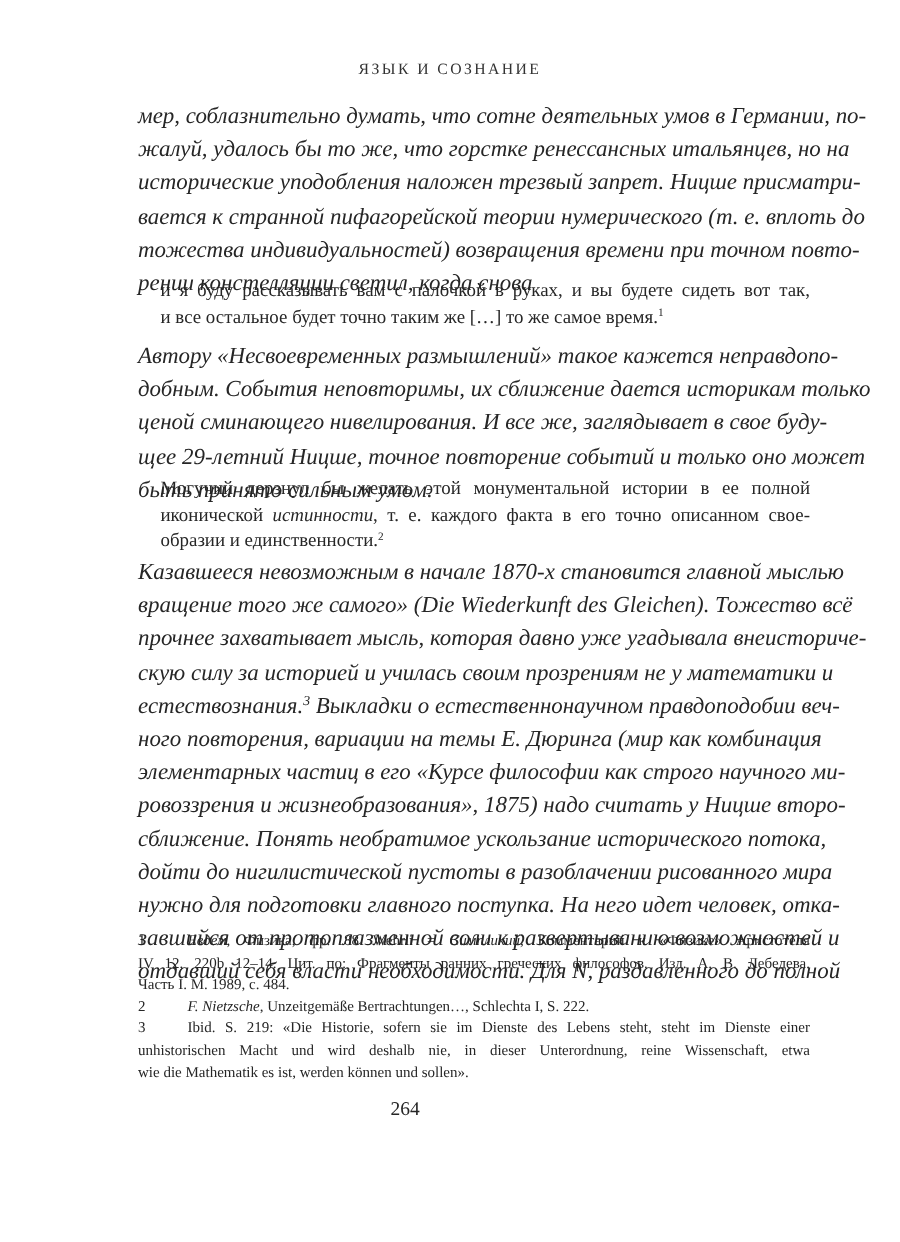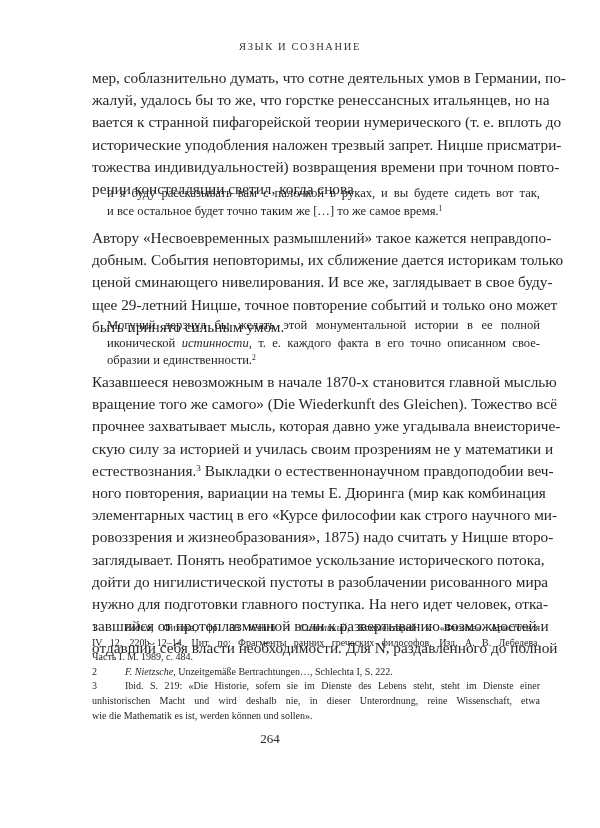--- a/index.html
+++ b/index.html
@@ -1,42 +1,42 @@
 <!DOCTYPE html>
 <html><head>
 <meta charset="utf-8">
 <style>
   html, body { margin: 0; padding: 0; background: #ffffff; }
   body { width: 600px; height: 828px; position: relative; overflow: hidden;
          font-family: "Liberation Serif", "DejaVu Serif", serif; color: #262626; }
   .running-head { position: absolute; top: 41px; left: 0; width: 600px; text-align: center;
          font-size: 10.5px; letter-spacing: 1.6px; color: #333; }
   .body-block { position: absolute; left: 92px; width: 448px; }
-  .para { font-size: 15.3px; line-height: 22.2px; text-align: justify; margin: 0; }
+  .para { font-size: 15.3px; line-height: 22.2px; text-align: justify; margin: 0; font-style: italic; }
   .para .line, .quote .line, .fn .line { display: block; white-space: nowrap; }
   .justify-line { text-align: justify; text-align-last: justify; }
   .quote { position: absolute; left: 107px; width: 433px; font-size: 12.6px; line-height: 17.5px; margin: 0; }
   .fn-block { position: absolute; left: 92px; width: 448px; font-size: 10px; line-height: 14.6px; }
   .fn .line { text-align: justify; text-align-last: justify; }
   .fn .line.last { text-align-last: left; }
   .fn-num { display: inline-block; width: 21px; text-align: right; padding-right: 12px; }
   sup { font-size: 0.6em; vertical-align: 0.55em; line-height: 0; }
   .page-number { position: absolute; top: 731px; left: 0; width: 540px; text-align: center; font-size: 13px; }
   i { }
 </style>
 </head>
 <body>
 
 <div class="running-head">ЯЗЫК И СОЗНАНИЕ</div>
 
 <div class="body-block para" style="top:67px;">
   <span class="line justify-line">мер, соблазнительно думать, что сотне деятельных умов в Германии, по-</span>
   <span class="line justify-line">жалуй, удалось бы то же, что горстке ренессансных итальянцев, но на</span>
+  <span class="line justify-line">исторические уподобления наложен трезвый запрет. Ницше присматри-</span>
   <span class="line justify-line">вается к странной пифагорейской теории нумерического (т. е. вплоть до</span>
-  <span class="line justify-line">исторические уподобления наложен трезвый запрет. Ницше присматри-</span>
   <span class="line justify-line">тожества индивидуальностей) возвращения времени при точном повто-</span>
   <span class="line">рении констелляции светил, когда снова</span>
 </div>
 
 <div class="quote" style="top:185px;font-family:Liberation Serif, serif;">
   <span class="line justify-line">и я буду рассказывать вам с палочкой в руках, и вы будете сидеть вот так,</span>
   <span class="line"><span>и все остальное будет точно таким же […] то же самое время.</span><sup>1</sup></span>
 </div>
 
 <div class="body-block para" style="top:227px;">
@@ -55,21 +55,21 @@
 
 <div class="body-block para" style="top:371px;">
   <span class="line justify-line">Казавшееся невозможным в начале 1870-х становится главной мыслью</span>
   <span class="line justify-line">вращение того же самого» (Die Wiederkunft des Gleichen). Тожество всё</span>
   <span class="line justify-line">прочнее захватывает мысль, которая давно уже угадывала внеисториче-</span>
   <span class="line justify-line">скую силу за историей и училась своим прозрениям не у математики и</span>
   <span class="line justify-line"><span>естествознания.</span><sup>3</sup><span> Выкладки о естественнонаучном правдоподобии веч-</span></span>
   <span class="line justify-line">ного повторения, вариации на темы Е. Дюринга (мир как комбинация</span>
   <span class="line justify-line">элементарных частиц в его «Курсе философии как строго научного ми-</span>
   <span class="line justify-line">ровоззрения и жизнеобразования», 1875) надо считать у Ницше второ-</span>
-  <span class="line justify-line">заглядывает. Понять необратимое ускользание исторического потока,</span>
+  <span class="line justify-line">сближение. Понять необратимое ускользание исторического потока,</span>
   <span class="line justify-line">дойти до нигилистической пустоты в разоблачении рисованного мира</span>
   <span class="line justify-line">нужно для подготовки главного поступка. На него идет человек, отка-</span>
   <span class="line justify-line">завшийся от протоплазменной воли к развертыванию возможностей и</span>
   <span class="line justify-line">отдавший себя власти необходимости. Для N, раздавленного до полной</span>
 </div>
 
 <div class="fn-block" style="top:621px;">
   <div class="fn">
     <span class="line"><span class="fn-num">1</span><i>Евдем</i><span>, Физика, фр. 88 Wehrli = </span><i>Симпликий</i><span>, Комментарий к «Физике» Аристотеля</span></span>
     <span class="line">IV 12, 220b 12–14. Цит. по: Фрагменты ранних греческих философов. Изд. А. В. Лебедева.</span>

